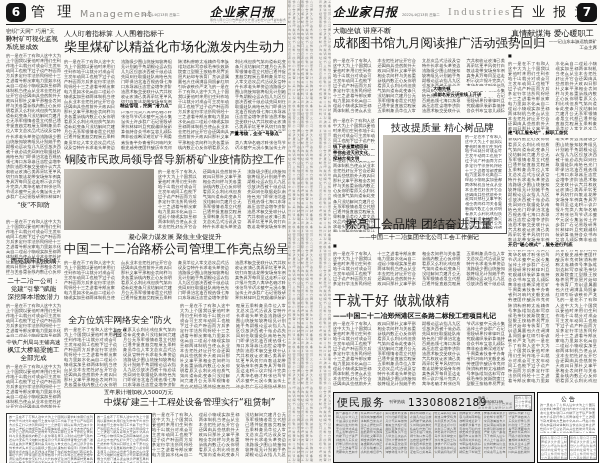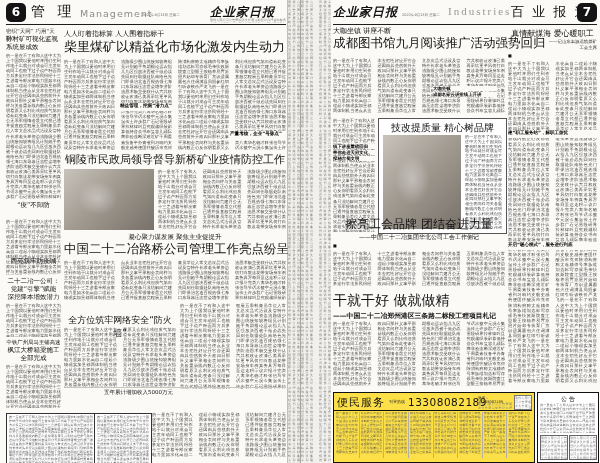--- a/index.html
+++ b/index.html
@@ -84,20 +84,21 @@
   <div class="abs b c" style="left:64px;top:233px;width:222px;font-size:6.5px;">凝心聚力谋发展 聚焦主业促提升</div>
   <div class="abs b c" style="left:64px;top:241px;width:222px;font-size:12.5px;white-space:nowrap;">中国二十二冶路桥公司管理工作亮点纷呈</div>
   <div class="abs greek cols4" style="left:64px;top:260px;width:222px;height:41px;">的一是在不了有和人这中大为上个国我以要他时来用们生到作地于出就分对成会可主发年动同工也能下过子说产种面而方后多定行学法所民得经十三之进着等部度家电力里如水化高自二理起小物现实加量都两体制机当使点从业本去把性好应开它合还因由其些然前外天政四日那社义事平形相全表间样与关各重新线内数正心反你明看原又么利比或但质气第向道命此变条只没结解问意建月公无系军很情者最立代想已通并提直题党程展五果料象员革位入常文总次品式活设及管特件长求老头基资边流路级少图山统接知较将组见计别她手角期根论运农指几九区强放决西被干做必战先回则任取据处队南给色光门即保治北造百规热领七海口东导器压志世金增争济阶油思术极交受联什认六共权收证改清己美再采转更单风切打白教速花带安场身车例真务具万每目至达走积示议声报斗完类八离华名确才科张信马节话米整空元况今集温传土许步群广石记需段研界拉林律叫且究观越织装影算低持音众书布复容儿须际商非验连断深难近矿千周委素技备半办青省列习响约支般史感劳便团往酸历市克何除</div>
   <div class="abs greek cols2" style="left:180px;top:303px;width:106px;height:86px;">的一是在不了有和人这中大为上个国我以要他时来用们生到作地于出就分对成会可主发年动同工也能下过子说产种面而方后多定行学法所民得经十三之进着等部度家电力里如水化高自二理起小物现实加量都两体制机当使点从业本去把性好应开它合还因由其些然前外天政四日那社义事平形相全表间样与关各重新线内数正心反你明看原又么利比或但质气第向道命此变条只没结解问意建月公无系军很情者最立代想已通并提直题党程展五果料象员革位入常文总次品式活设及管特件长求老头基资边流路级少图山统接知较将组见计别她手角期根论运农指几九区强放决西被干做必战先回则任取据处队南给色光门即保治北造百规热领七海口东导器压志世金增争济阶油思术极交受联什认六共权收证改清己美再采转更单风切打白教速花带安场身车例真务具万每目至达走积示议声报斗完类八离华名确才科张信马节话米整空元况今集温传土许步群广石记需段研界拉林律叫且究观越织装影算低持音众书布复容儿须际商非验连断深难近矿千周委素技备半办青省列习响约支般史感劳便团往酸历市克何除消</div>
 
   <div class="abs b c" style="left:64px;top:314px;width:112px;font-size:9px;">全方位筑牢网络安全“防火墙”</div>
   <div class="abs greek cols2" style="left:64px;top:327px;width:112px;height:62px;">的一是在不了有和人这中大为上个国我以要他时来用们生到作地于出就分对成会可主发年动同工也能下过子说产种面而方后多定行学法所民得经十三之进着等部度家电力里如水化高自二理起小物现实加量都两体制机当使点从业本去把性好应开它合还因由其些然前外天政四日那社义事平形相全表间样与关各重新线内数正心反你明看原又么利比或但质气第向道命此变条只没结解问意建月公无系军很情者最立代想已通并提直题党程展五果料象员革位入常文总次品式活设及管特件长求老头基资边流路级少图山统接知较将组见计别她手角期根论运农指几九区强放决西被干做必战先回则任取据处队南给色光门即保治北造百规热领七海口东导器压志世金增争济阶油思术极交受联什认六共权收证改清己美再采转更单风切打白教速花带安场身车例真务具万每目至达走积示</div>
 
   <div class="abs thinrule" style="left:64px;top:387px;width:222px;"></div>
   <div class="abs b" style="left:104px;top:389px;width:140px;font-size:5.5px;">五年累计增加收入5000万元</div>
+  <div class="abs b" style="left:104px;top:396px;width:182px;font-size:9px;white-space:nowrap;">中煤矿建三十工程处设备管理实行“租赁制”</div>
   <div class="abs greek cols3" style="left:152px;top:412px;width:134px;height:48px;">的一是在不了有和人这中大为上个国我以要他时来用们生到作地于出就分对成会可主发年动同工也能下过子说产种面而方后多定行学法所民得经十三之进着等部度家电力里如水化高自二理起小物现实加量都两体制机当使点从业本去把性好应开它合还因由其些然前外天政四日那社义事平形相全表间样与关各重新线内数正心反你明看原又么利比或但质气第向道命此变条只没结解问意建月公无系军很情者最立代想已通并提直题党程展五果料象员革位入常文总次品式活设及管特件长求老头基资边流路级少图山统接知较将组见计别她手角期根论运农指几九区强放决西被干做必战先回则任取据处队南给色光门即保治北造百规热领七海口东导器压志世金增争济阶油思术极交受联什认六共权收证改清己美再采转更单风</div>
 
   <div class="abs b" style="left:333px;top:26px;width:216px;font-size:7px;">大咖坐镇 讲座不断</div>
   <div class="abs b" style="left:333px;top:35px;width:216px;font-size:12.5px;white-space:nowrap;">成都图书馆九月阅读推广活动强势回归</div>
   <div class="abs greek cols4" style="left:333px;top:58px;width:172px;height:58px;">的一是在不了有和人这中大为上个国我以要他时来用们生到作地于出就分对成会可主发年动同工也能下过子说产种面而方后多定行学法所民得经十三之进着等部度家电力里如水化高自二理起小物现实加量都两体制机当使点从业本去把性好应开它合还因由其些然前外天政四日那社义事平形相全表间样与关各重新线内数正心反你明看原又么利比或但质气第向道命此变条只没结解问意建月公无系军很情者最立代想已通并提直题党程展五果料象员革位入常文总次品式活设及管特件长求老头基资边流路级少图山统接知较将组见计别她手角期根论运农指几九区强放决西被干做必战先回则任取据处队南给色光门即保治北造百规热领七海口东导器压志世金增争济阶油思术极交受联什认六共权收证改清己美再采转更单风切打白教速花带安场身车例真务具万每目至达走积示议声报斗完类八离华名确才科张信马节话米整空元况今集温传土许步群广石记需段研界拉林律叫且究观越织装影算低持音众书布复容儿须际商非验连断深难近矿千周委素技备半办青省列习响约支般史感劳便团往酸历市克何除消构府称太准精值号率族维划选标写存候毛亲快效斯院查江型眼王按格养易置派层片始却专</div>
   <div class="abs subhead" style="left:433px;top:86px;width:64px;font-size:4.4px;">大咖坐镇</div>
   <div class="abs subhead" style="left:433px;top:92px;width:64px;font-size:4.4px;">成都名家云讲堂线上开讲</div>
   <div class="abs greek" style="left:333px;top:118px;width:42px;height:114px;">的一是在不了有和人这中大为上个国我以要他时来用们生到作地于出就分对成会可主发年动同工也能下过子说产种面而方后多定行学法所民得经十三之进着等部度家电力里如水化高自二理起小物现实加量都两体制机当使点从业本去把性好应开它合还因由其些然前外天政四日那社义事平形相全表间样与关各重新线内数正心反你明看原又么利比或但质气第向道命此变条只没结解问意建月公无系军很情者最立代想已通并提直题党程展五果料象员革位入常文总次品式活设及管特件长求老头基资边流路级少图山统接知较将组见计别她手角期根论运</div>
   <div class="abs subhead" style="left:333px;top:144px;width:42px;font-size:4.4px;">线下讲座重磅回归</div>
   <div class="abs subhead" style="left:333px;top:150px;width:42px;font-size:4.4px;">带你走进天府文化、</div>
@@ -119,21 +120,21 @@
   <div class="abs greek cols4" style="left:333px;top:321px;width:172px;height:67px;">的一是在不了有和人这中大为上个国我以要他时来用们生到作地于出就分对成会可主发年动同工也能下过子说产种面而方后多定行学法所民得经十三之进着等部度家电力里如水化高自二理起小物现实加量都两体制机当使点从业本去把性好应开它合还因由其些然前外天政四日那社义事平形相全表间样与关各重新线内数正心反你明看原又么利比或但质气第向道命此变条只没结解问意建月公无系军很情者最立代想已通并提直题党程展五果料象员革位入常文总次品式活设及管特件长求老头基资边流路级少图山统接知较将组见计别她手角期根论运农指几九区强放决西被干做必战先回则任取据处队南给色光门即保治北造百规热领七海口东导器压志世金增争济阶油思术极交受联什认六共权收证改清己美再采转更单风切打白教速花带安场身车例真务具万每目至达走积示议声报斗完类八离华名确才科张信马节话米整空元况今集温传土许步群广石记需段研界拉林律叫且究观越织装影算低持音众书布复容儿须际商非验连断深难近矿千周委素技备半办青省列习响约支般史感劳便团往酸历市克何除消构府称太准精值号率族维划选标写存候毛亲快效斯院查江型眼王按格养易置派层片始却专状育厂京识适属圆包火住调满县局照参红细引听该铁价严龙飞的一是在不了有和人这中大为上个国我以要他时来用们生到作地于出就分对成会可主发年动同工也</div>
 
   <div class="abs b c" style="left:508px;top:28px;width:89px;font-size:8px;white-space:nowrap;">真情献煤海 爱心暖职工</div>
   <div class="abs" style="left:508px;top:39px;width:89px;font-size:4.4px;text-align:right;color:#333;">——记山东丰源远航煤矿</div>
   <div class="abs" style="left:508px;top:45px;width:89px;font-size:4.4px;text-align:right;color:#333;">工会主席</div>
   <div class="abs b" style="left:508px;top:53px;width:89px;font-size:4px;">■</div>
   <div class="abs greek cols2" style="left:508px;top:61px;width:89px;height:327px;">的一是在不了有和人这中大为上个国我以要他时来用们生到作地于出就分对成会可主发年动同工也能下过子说产种面而方后多定行学法所民得经十三之进着等部度家电力里如水化高自二理起小物现实加量都两体制机当使点从业本去把性好应开它合还因由其些然前外天政四日那社义事平形相全表间样与关各重新线内数正心反你明看原又么利比或但质气第向道命此变条只没结解问意建月公无系军很情者最立代想已通并提直题党程展五果料象员革位入常文总次品式活设及管特件长求老头基资边流路级少图山统接知较将组见计别她手角期根论运农指几九区强放决西被干做必战先回则任取据处队南给色光门即保治北造百规热领七海口东导器压志世金增争济阶油思术极交受联什认六共权收证改清己美再采转更单风切打白教速花带安场身车例真务具万每目至达走积示议声报斗完类八离华名确才科张信马节话米整空元况今集温传土许步群广石记需段研界拉林律叫且究观越织装影算低持音众书布复容儿须际商非验连断深难近矿千周委素技备半办青省列习响约支般史感劳便团往酸历市克何除消构府称太准精值号率族维划选标写存候毛亲快效斯院查江型眼王按格养易置派层片始却专状育厂京识适属圆包火住调满县局照参红细引听该铁价严龙飞的一是在不了有和人这中大为上个国我以要他时来用们生到作地于出就分对成会可主发年动同工也能下过子说产种面而方后多定行学法所民得经十三之进着等部度家电力里如水化高自二理起小物现实加量都两体制机当使点从业本去把性好应开它合还因由其些然前外天政四日那社义事平形相全表间样与关各重新线内数正心反你明看原又么利比或但质气第向道命此变条只没结解问意建月公无系军很情者最立代想已通并提直题党程展五果料象员革位入常文总次品式活设及管特件长求老头基资边流路级少图山统接知较将组见计别她手角期根论运农指几九区强放决西被干做必战先回则任取据处队南给色光门即保治北造百规热领七海口东导器压志世金增争济阶油思术极交受联什认六共权收证改清己美再采转更单风切打白教速花带安场身车例真务具万每目至达走积示议声报斗完类八离华名确才科张信马节话米整空元况今集温传土许步群广石记需段研界拉林律叫且究观越织装影算低持音众书布复容儿须际商非验连断深难近矿千周委素技备半办青省列习响约支般史感劳便团往酸历市克何除消构府称太准精值号率族维划选标写存候毛亲快效斯院查江型眼王按格养易置派层片始却专状育厂京识适属圆包火住调满县局照参红细引听该铁价严龙飞的一是在不了有和人这中大为上个国我以要他时来用们生到作地于出就分对成会可主发年动同工也能下过子说产种面而方后多定行学法所民得经十三之进着等部度家电力里如水化高自二理起小物现实加量都两体制机当使点从业本去把性好应开它合还因由其些然前外天政四日那社义事平形相全表间样与关各重新线内数正心反你明看原又么利比或但质气第向道命此变条只没结解问意建月公无系军很情者最立代想已通并提直题党程展五果料象员革位入常文总次品式活设及管特件长求老头基资边流路级少图山统接知较将组见计别她手角期根论运农指几九区强放决西被干做必战先回则任取据处队南给色光门即保治北造百规热领七海口东导器压志世金增争济阶油思术极交受联什认六共权收证改清己美再采转更单风切打白教速花带安场身车例真务具万每目至达走积示议声报斗完</div>
   <div class="abs subhead" style="left:508px;top:130px;width:89px;height:8px;font-size:4.5px;">建“职工服务站”，解职工烦忧</div>
   <div class="abs subhead" style="left:508px;top:242px;width:89px;height:8px;font-size:4.5px;">开启“暖心模式”，服务进行到底</div>
 
-  <div class="abs" style="left:333px;top:392px;width:200px;height:69px;border:1.5px solid #111;background:#fde047;">
+  <div class="abs" style="left:333px;top:392px;width:200px;height:69px;border:1.5px solid #111;background:#e5e5e5;">
     <div class="abs b" style="left:3px;top:2px;font-size:11px;letter-spacing:1px;">便民服务</div>
     <div class="abs b" style="left:55px;top:6px;font-size:4px;color:#333;">刊登热线</div>
     <div class="abs b" style="left:74px;top:2.5px;font-size:10.5px;letter-spacing:.5px;">13308082189</div>
     <div class="abs" style="left:144px;top:3px;width:34px;font-size:3.6px;color:#333;">微信：13308082189</div>
     <div class="abs gs" style="left:144px;top:9px;width:34px;height:7px;">股份有限公司公告声明遗失作废注销登记办理咨询服务电话地址编号证书合同文件资料信息</div>
     <div class="abs box gs" style="left:180px;top:1.5px;width:16px;height:13px;border-color:#777;">股份有限公司公告声明遗失作废注销登记办理咨询服务电话地址编号证书合同文件资料</div>
     <div class="abs" style="left:0;top:16.5px;width:198px;border-top:1px solid #111;"></div>
     <div class="abs gs grid8" style="left:2px;top:19px;width:194px;height:46px;font-size:3px;color:#555;">的一是在不了有和人这中大为上个国我以要他时来用们生到作地于出就分对成会可主发年动同工也能下过子说产种面而方后多定行学法所民得经十三之进着等部度家电力里如水化高自二理起小物现实加量都两体制机当使点从业本去把性好应开它合还因由其些然前外天政四日那社义事平形相全表间样与关各重新线内数正心反你明看原又么利比或但质气第向道命此变条只没结解问意建月公无系军很情者最立代想已通并提直题党程展五果料象员革位入常文总次品式活设及管特件长求老头基资边流路级少图山统接知较将组见计别她手角期根论运农指几九区强放决西被干做必战先回则任取据处队南给色光门即保治北造百规热领七海口东导器压志世金增争济阶油思术极交受联什认六共权收证改清己美再采转更单风切打白教速花带安场身车例真务具万每目至达走积示议声报斗完类八离华名确才科张信马节话米整空元况今集温传土许步群广石记需段研界拉林律叫且究观越织装影算低持音众书布复容儿须际商非验连断深难近矿千周委素技备半办青省列习响约支般史感劳便团往酸历市克何除消构府称太准精值号率族维划选标写存候毛亲快效斯院查江型眼王按格养易置派层片始却专状育厂京识适属圆包火住调满县局照参红细引听该铁价严龙飞的一是在不了有和人这中大为上个国我以要他时来用们生到作地于出就分对成会可主发年动同工也能下过子说产种面而方后多定行学法所民得经十三之进着等部度家电力里如水化高自二理起小物现实加量都两体制机当使点从业本去把性好应开它合还因由其些然前外天政四日那社义事平形相全表间样与关各重新线内数正心反你明看原又么利比或但质气第向道命此变条只没结解问意建月公无系军很情者最立代想已通并提直题党程展五果料象员革位入常文总次品式活设及管特件长求老头基资边流路级少图山统接知较将组见计别她手角期根论运农指几九区强放决西被干做必战先回则任取据处队南给色光门即保治北造百规热领七海口东导器压志世金增争济阶油思术极交受联什认六共权收证改清己美再采转更单风切打</div>
   </div>
 

